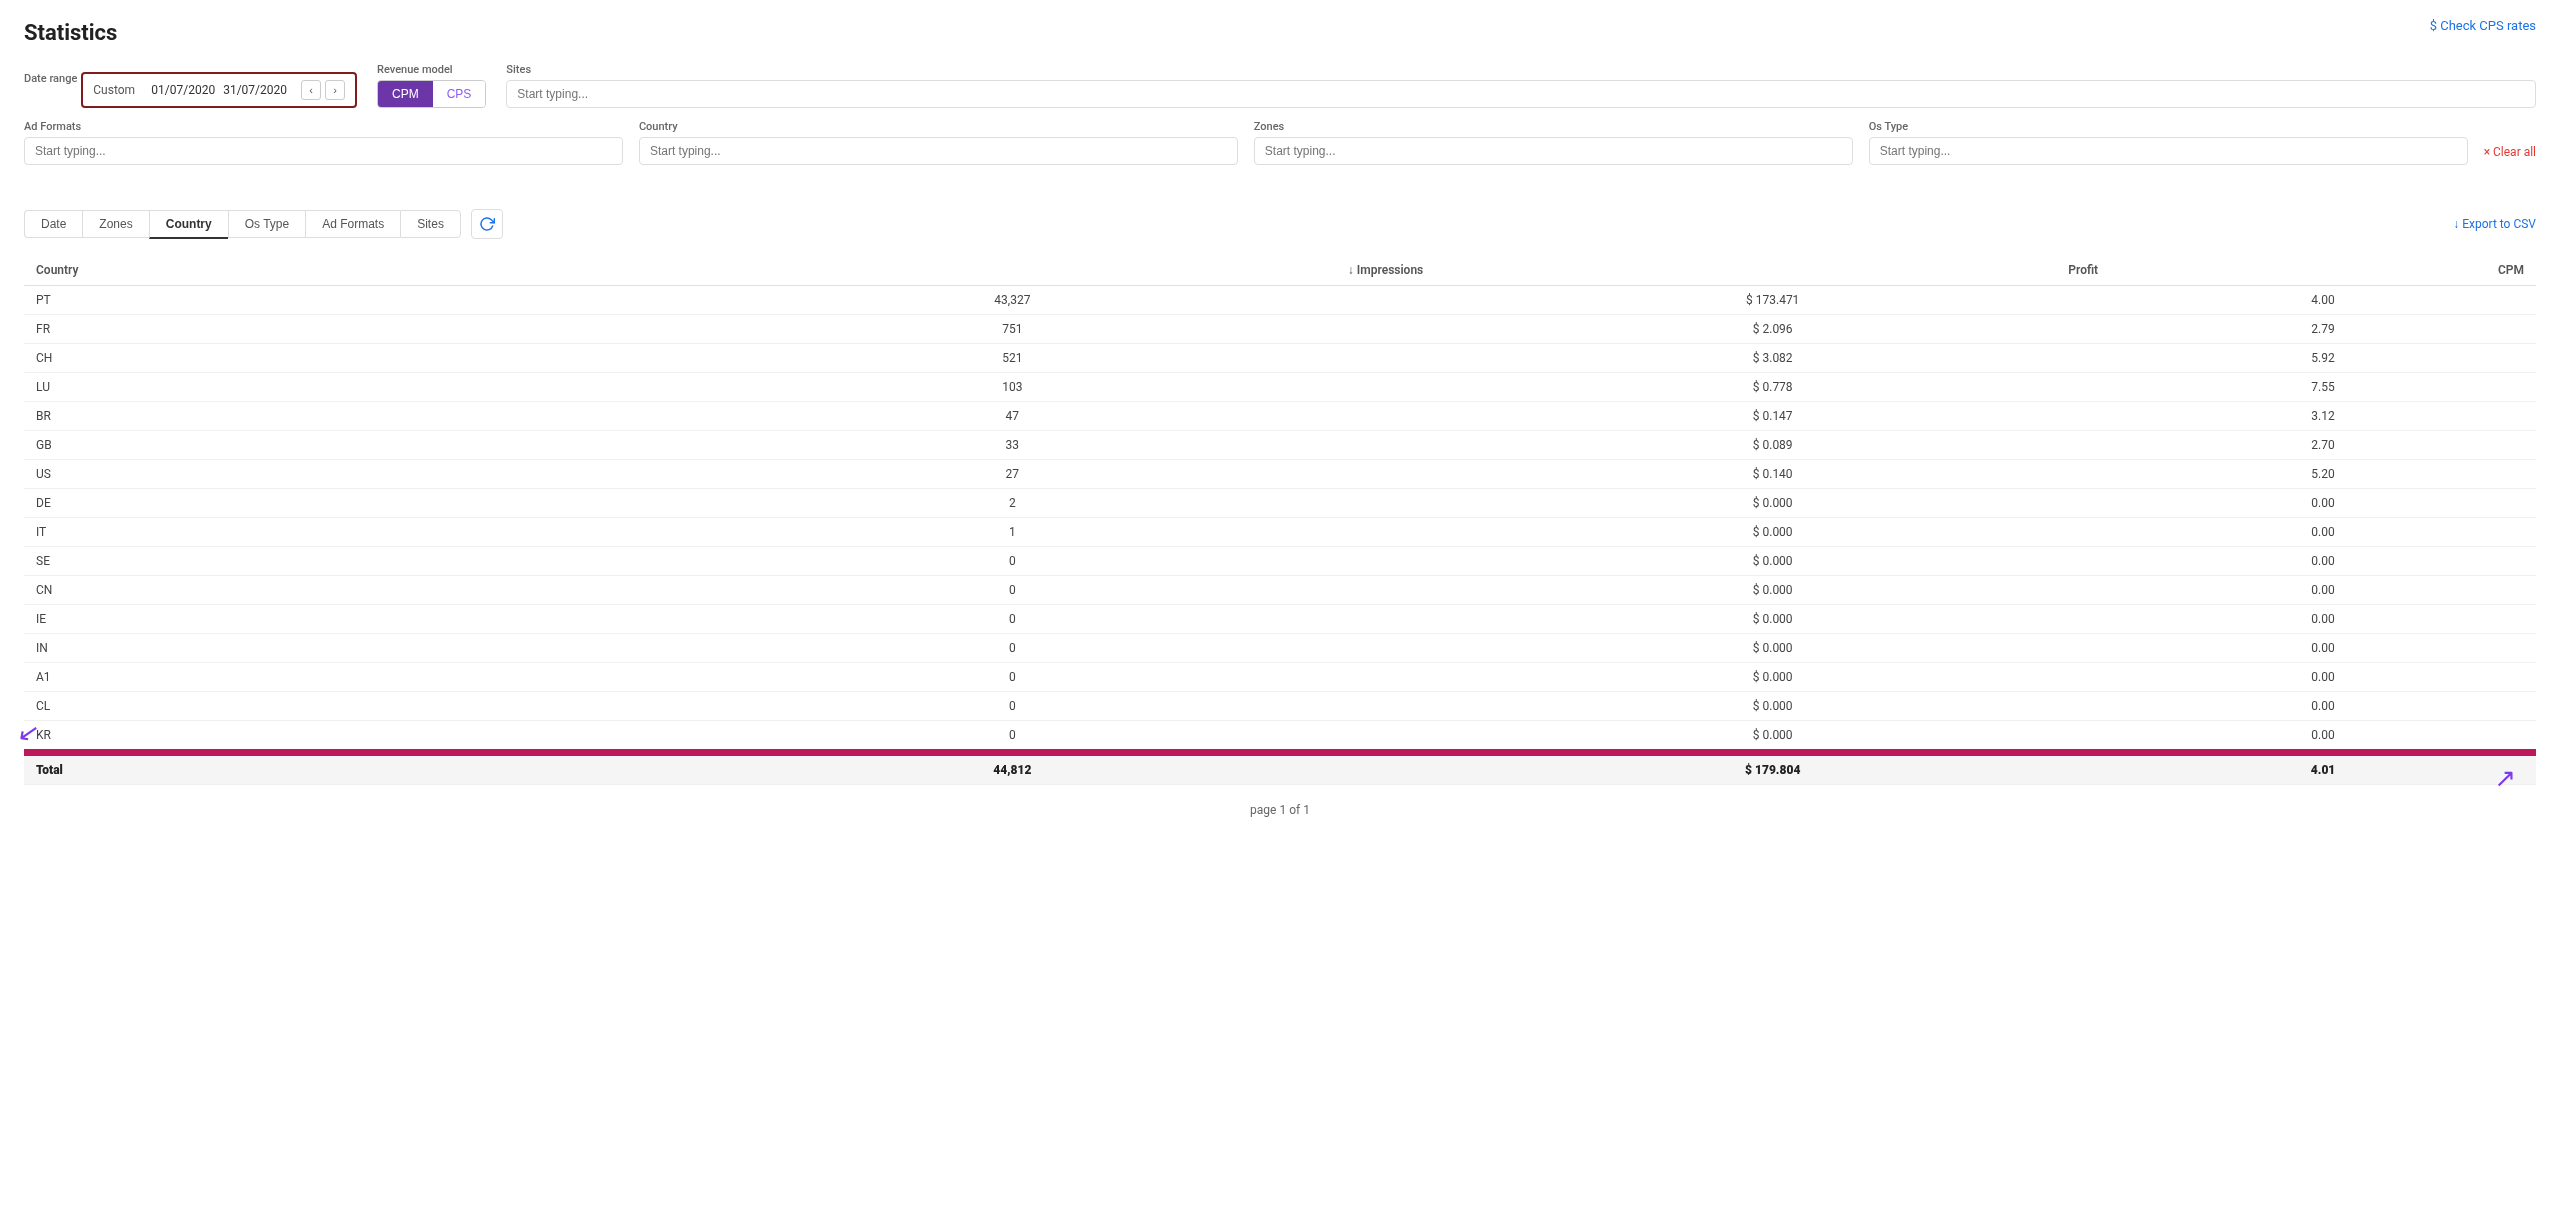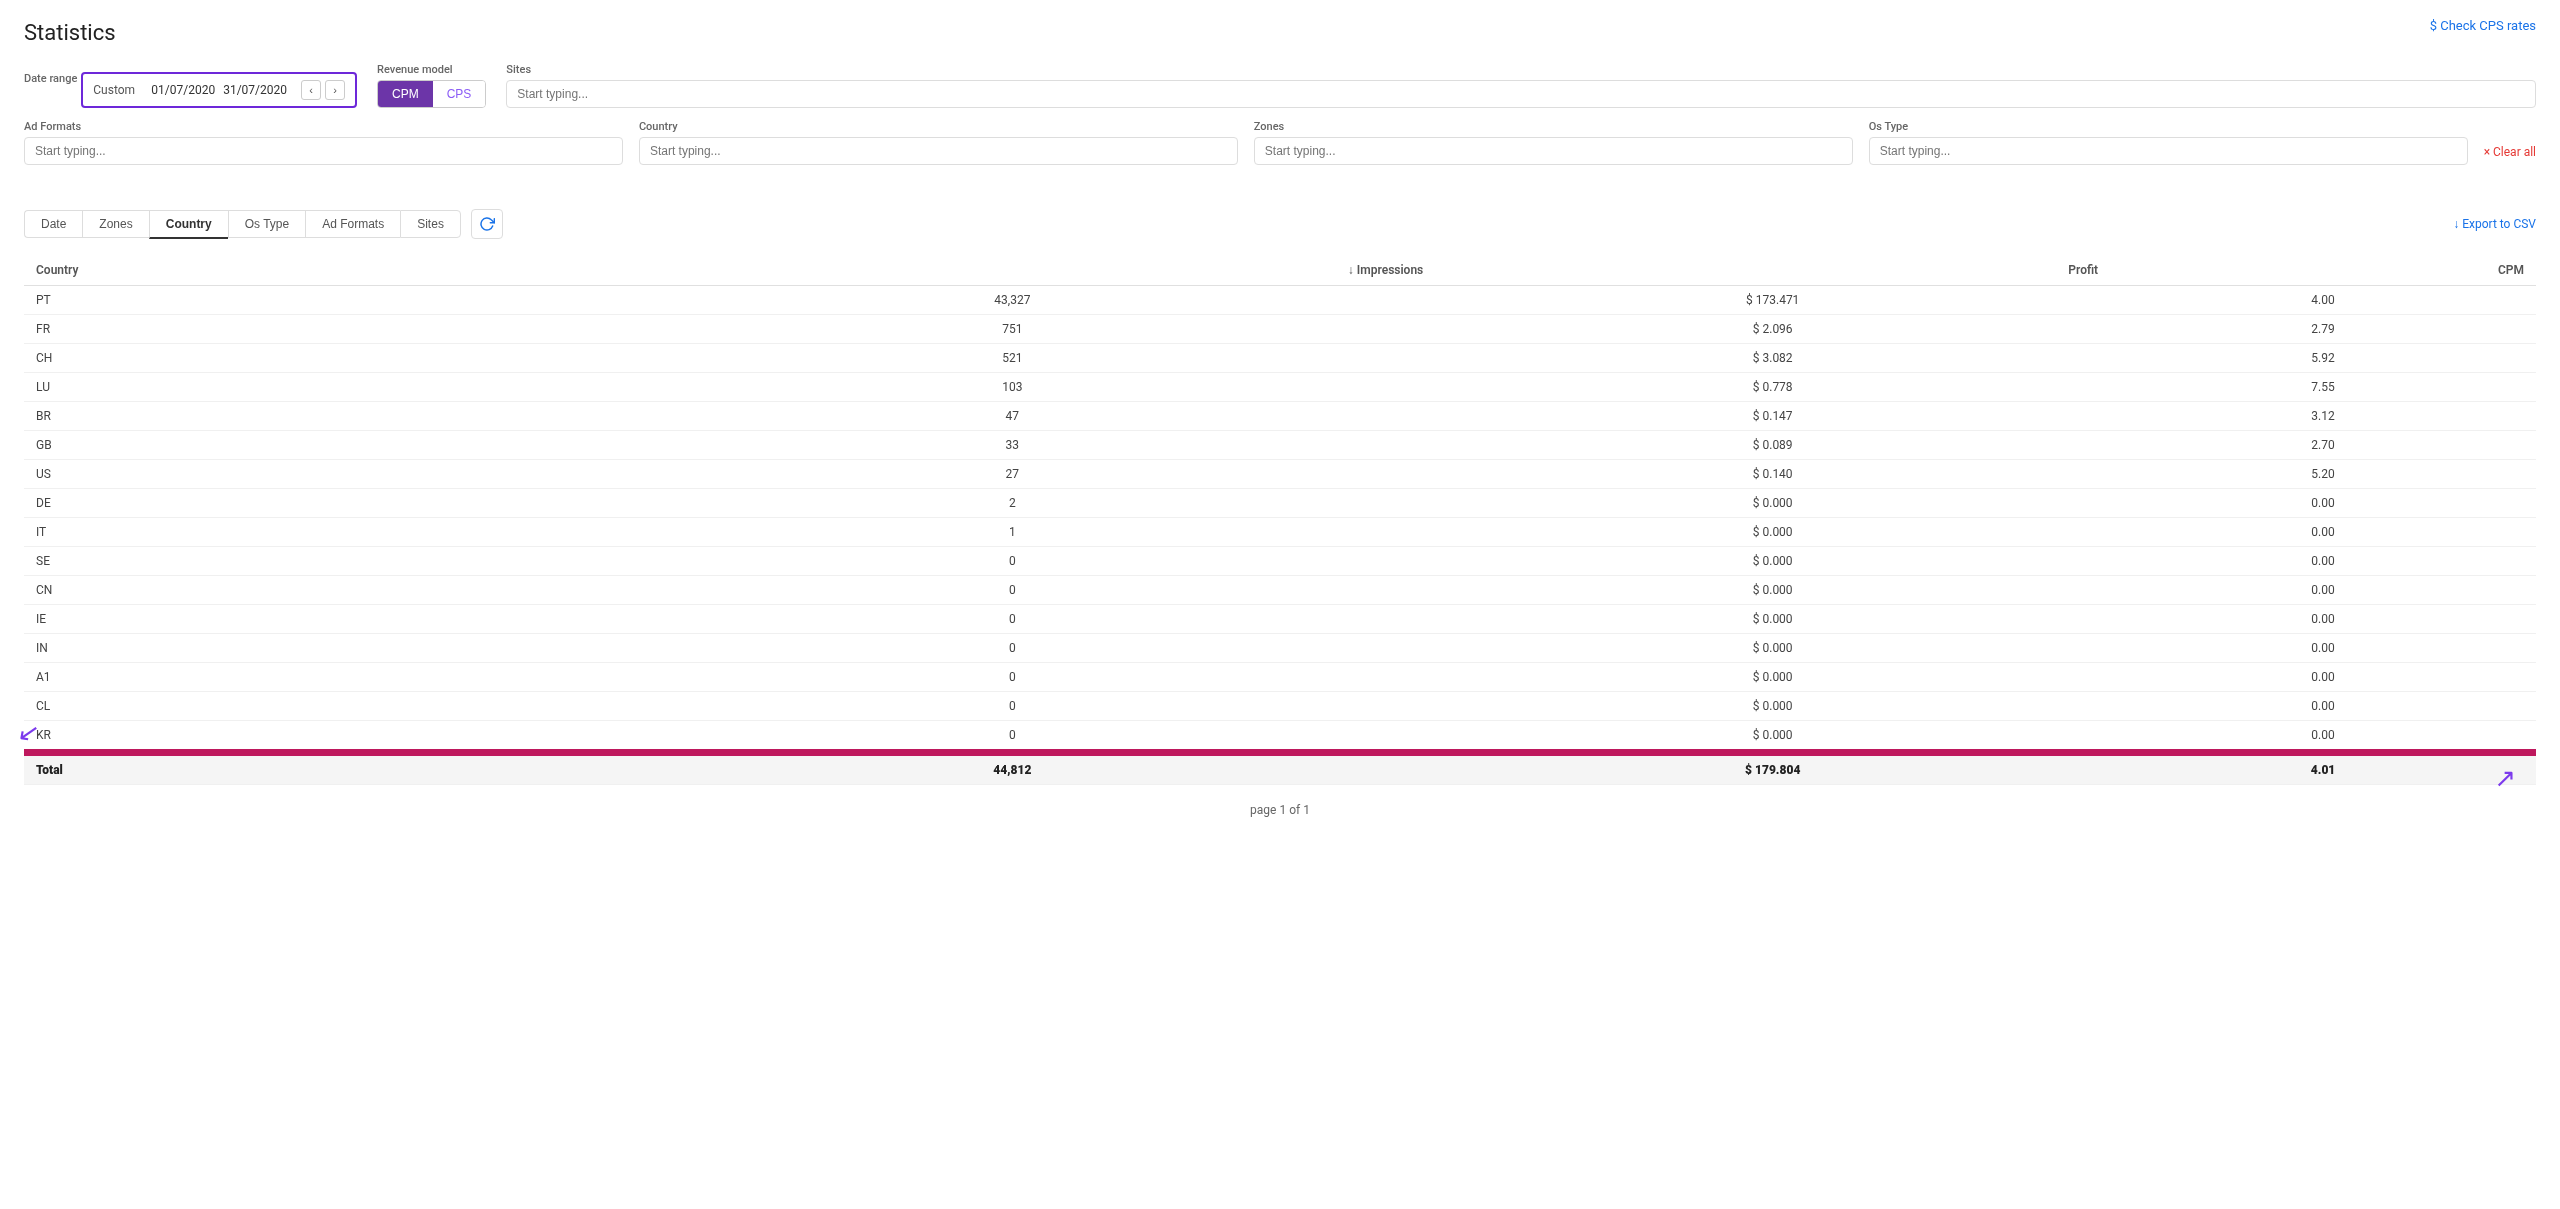--- a/index.html
+++ b/index.html
@@ -7,21 +7,21 @@
       font-family: -apple-system, BlinkMacSystemFont, 'Segoe UI', Roboto, Arial, sans-serif;
       font-size: 13px;
       background: #fff;
       color: #333;
     }
     .page-wrapper {
       padding: 20px 24px;
     }
     .page-title {
       font-size: 22px;
-      font-weight: 400;
+      font-weight: 700;
       margin-bottom: 18px;
       color: #222;
     }
     .check-cps {
       position: absolute;
       top: 18px;
       right: 24px;
       color: #1a73e8;
       font-size: 13px;
       text-decoration: none;
@@ -39,21 +39,21 @@
     .filter-group {
       display: flex;
       gap: 4px;
     }
     .filter-label {
       font-size: 11px;
       color: #666;
       font-weight: 500;
     }
     .date-range-box {
-      border: 2px solid #6d28d9;
+      border: 2px solid #7f1d1d;
       border-radius: 4px;
       padding: 6px 10px;
       display: flex;
       align-items: center;
       gap: 8px;
       background: #fff;
       min-width: 260px;
     }
     .date-type {
       color: #555;

